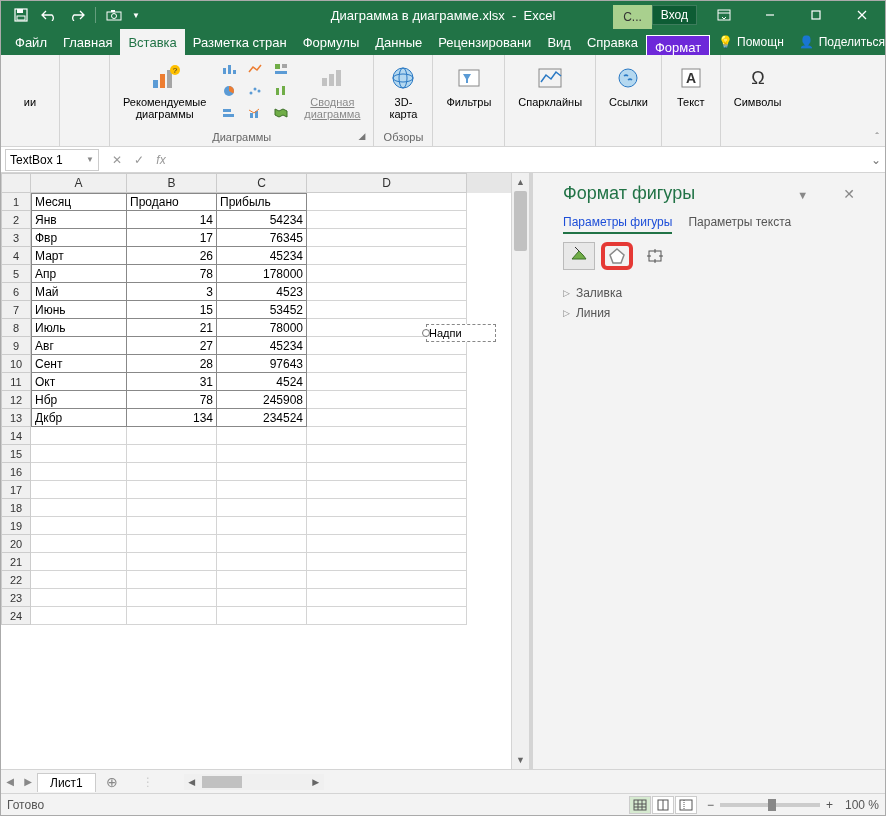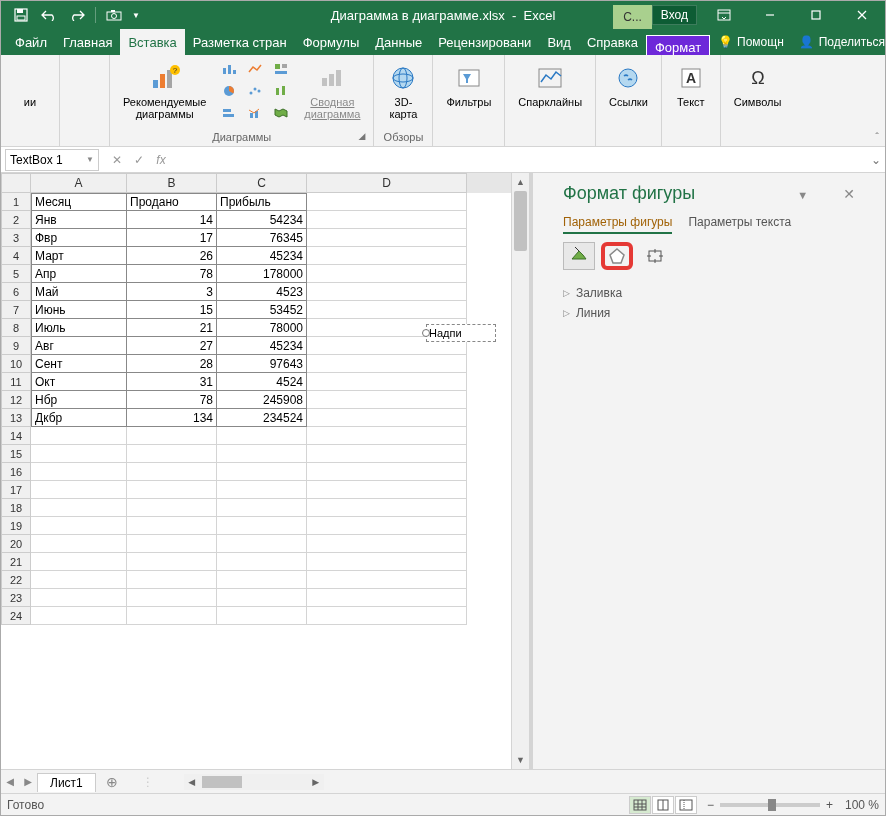--- a/index.html
+++ b/index.html
@@ -77,21 +77,21 @@
 
 
 .pane-div { width: 4px; background: #d4d4d4; cursor: ew-resize; }
 
 .pane { flex: 1; background: #f3f3f3; padding: 10px 30px; position: relative; }
 .pane-title { font-size: 18px; color: #217346; margin-bottom: 8px; display: flex; align-items: center; justify-content: space-between; }
 .pane-close { color: #888; cursor: pointer; font-size: 14px; }
 .pane-drop { color: #888; cursor: pointer; font-size: 11px; margin-right: 30px; }
 .pane-tabs { display: flex; gap: 16px; font-size: 12px; margin-bottom: 8px; }
 .ptab { padding: 3px 0; cursor: pointer; color: #555; }
-.ptab.active { color: #a16207; border-bottom: 2px solid #217346; font-weight: 500; }
+.ptab.active { color: #1d4ed8; border-bottom: 2px solid #217346; font-weight: 500; }
 
 .icon-row { display: flex; gap: 6px; margin: 6px 0 16px; }
 .pic { width: 32px; height: 28px; border: 1px solid transparent; display: flex; align-items: center; justify-content: center; cursor: pointer; }
 .pic.sel { border: 1px solid #bbb; background: #e8e8e8; }
 .pic.highlight { border: 4px solid #e53935; border-radius: 6px; padding: 1px; }
 
 .section { display: flex; align-items: center; gap: 6px; font-size: 12px; color: #555; cursor: pointer; margin: 6px 0; }
 .tri { font-size: 9px; color: #888; }
 
 

